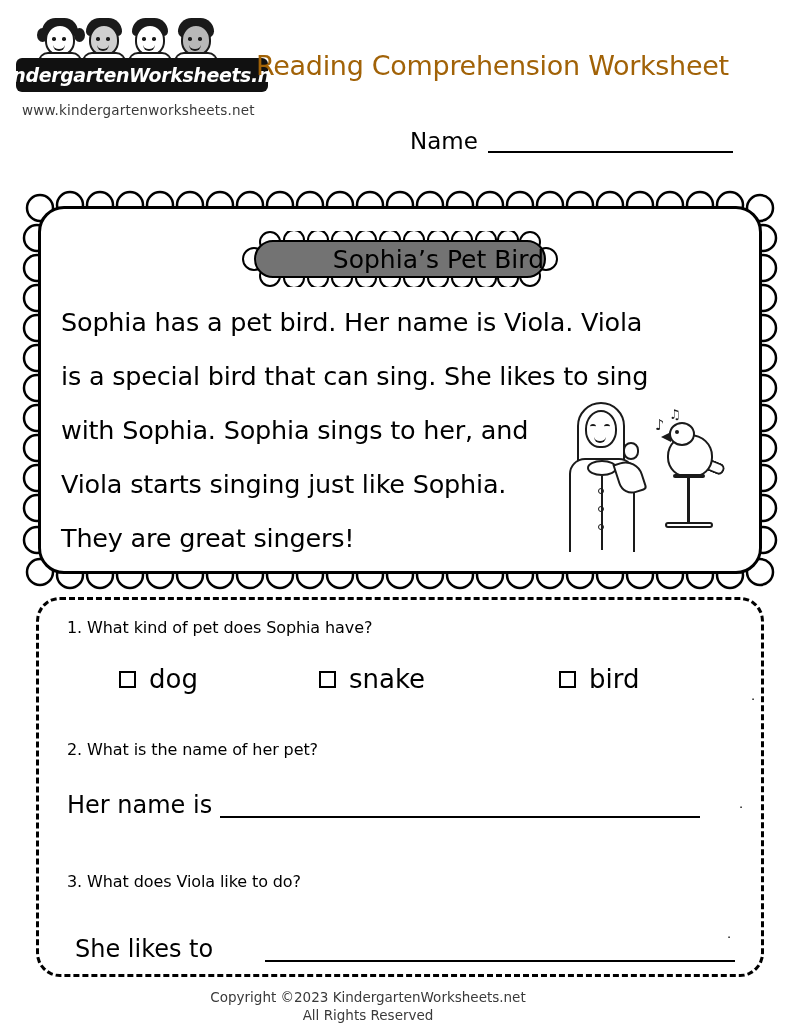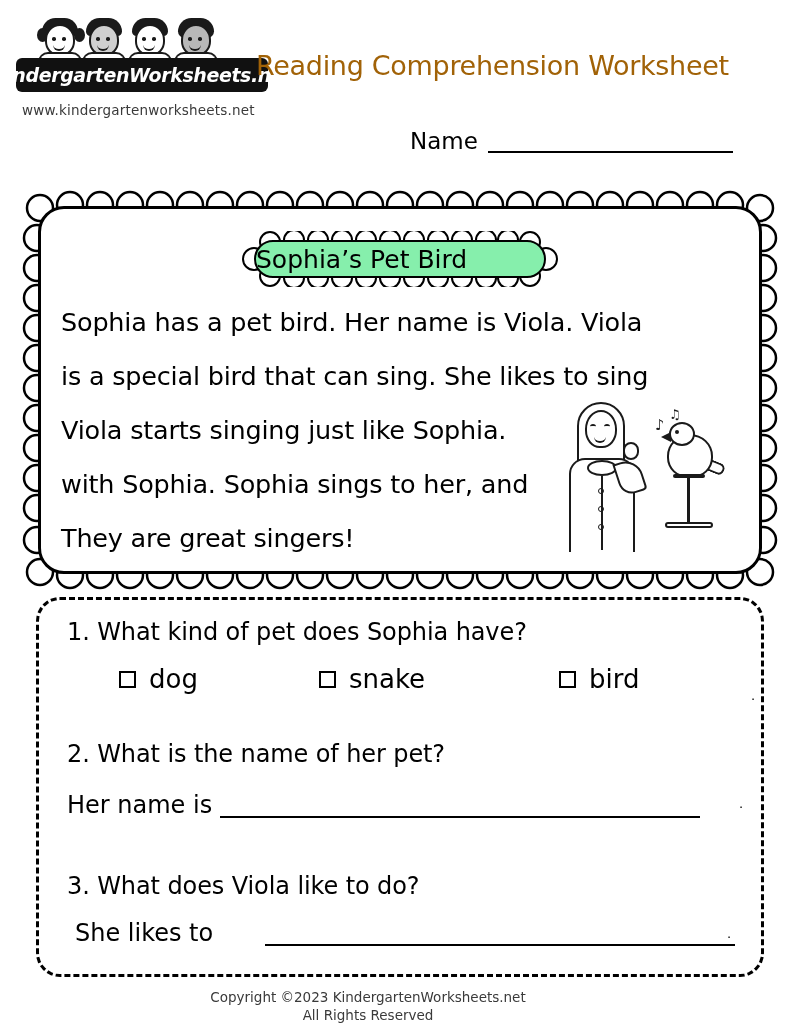--- a/index.html
+++ b/index.html
@@ -202,24 +202,24 @@
     height: 56px;
   }
   .story-title-inner {
     position: absolute;
     left: 14px;
     top: 9px;
     right: 14px;
     bottom: 9px;
     border: 2.5px solid #000;
     border-radius: 20px;
-    background: #86efac;
+    background: #737373;
     display: flex;
     align-items: center;
-    justify-content: flex-start;
+    justify-content: flex-end;
   }
   .story-title-text {
     font-size: 25px;
     font-family: "DejaVu Sans", sans-serif;
     white-space: nowrap;
   }
 
   .story-text {
     position: absolute;
     left: 20px;
@@ -458,21 +458,21 @@
     width: 728px;
     height: 380px;
     border: 3.5px dashed #000;
     border-radius: 24px;
     background: #fff;
     box-sizing: border-box;
   }
 
   .q-text {
     position: absolute;
-    font-size: 24px;
+    font-size: 16px;
     font-family: "DejaVu Sans", sans-serif;
     letter-spacing: -0.1px;
     white-space: nowrap;
   }
   .q1 { left: 28px; top: 18px; }
   .q2 { left: 28px; top: 140px; }
   .q3 { left: 28px; top: 272px; }
 
   .choices {
     position: absolute;
@@ -509,21 +509,21 @@
     white-space: nowrap;
     margin-right: 8px;
     line-height: 1.1;
   }
   .answer-row .rule {
     border-bottom: 2px solid #000;
     height: 22px;
   }
   .a2 { left: 28px; top: 192px; }
   .a2 .rule { width: 480px; }
-  .a3 { left: 36px; top: 320px; gap: 44px; }
+  .a3 { left: 36px; top: 336px; gap: 44px; }
   .a3 .rule { width: 470px; }
 
   .tick {
     position: absolute;
     font-size: 13px;
     color: #000;
   }
   .tick.t1 { left: 712px; top: 88px; }
   .tick.t2 { left: 700px; top: 196px; }
   .tick.t3 { left: 688px; top: 326px; }
@@ -714,22 +714,22 @@
         </g>
       </svg>
       <div class="story-title-inner">
         <span class="story-title-text">Sophia’s Pet Bird</span>
       </div>
     </div>
 
     <div class="story-text">
       <div class="line">Sophia has a pet bird. Her name is Viola. Viola</div>
       <div class="line">is a special bird that can sing. She likes to sing</div>
+      <div class="line">with Sophia. Sophia sings to her, and</div>
       <div class="line">Viola starts singing just like Sophia.</div>
-      <div class="line">with Sophia. Sophia sings to her, and</div>
       <div class="line">They are great singers!</div>
     </div>
 
     <div class="illus">
       <div class="girl">
         <div class="g-hair"></div>
         <div class="g-face"></div>
         <div class="g-eye l"></div>
         <div class="g-eye r"></div>
         <div class="g-mouth"></div>

